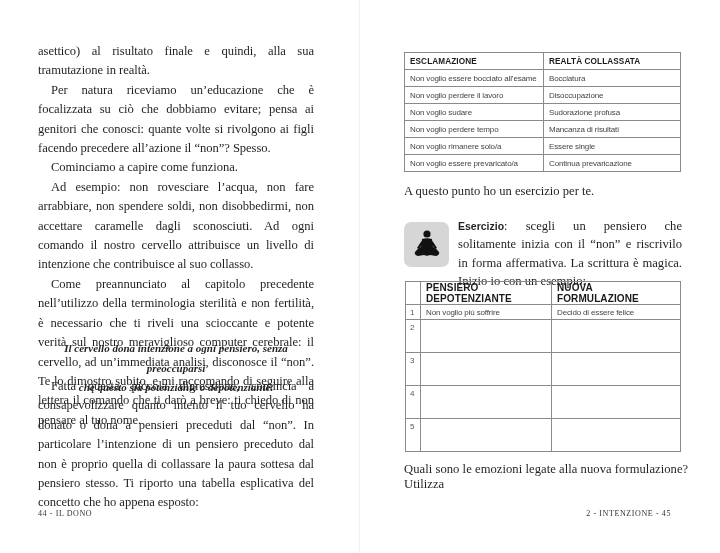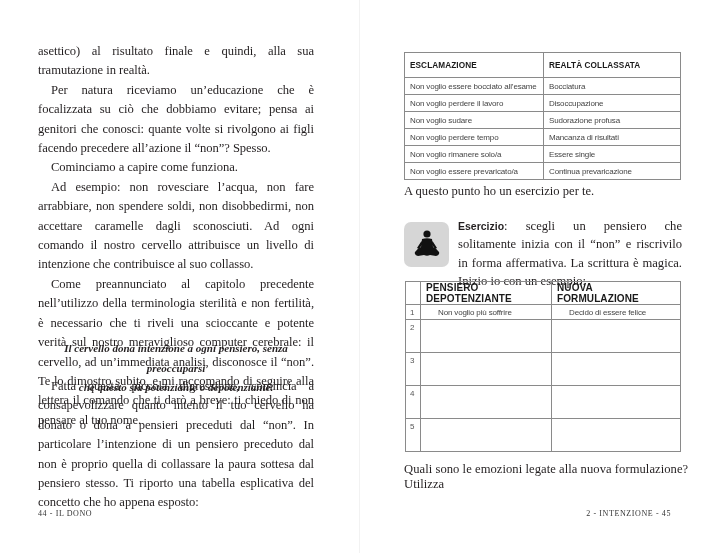--- a/index.html
+++ b/index.html
@@ -18,36 +18,36 @@
   .quote { position: absolute; left: 38px; width: 276px; top: 339px; font-family: "Liberation Serif", serif;
     font-style: italic; font-weight: bold; font-size: 11px; line-height: 19.6px; text-align: center; }
   .footer-left { position: absolute; left: 38px; top: 509px; font-family: Liberation Serif, serif;
     font-size: 8px; letter-spacing: 0.6px; color: #333; }
   .footer-right { position: absolute; right: 49px; top: 509px; font-family: Liberation Serif, serif;
     font-size: 8px; letter-spacing: 0.6px; color: #333; }
 
   table { border-collapse: collapse; font-family: "Liberation Sans", sans-serif; }
   .tbl1 { position: absolute; left: 44px; top: 52px; width: 277px; }
   .tbl1 th, .tbl1 td { border: 1px solid #8a8a8a; text-align: left; vertical-align: middle; }
-  .tbl1 th { font-size: 8.2px; font-weight: bold; height: 25px; padding: 0 5px; letter-spacing: 0.1px; color: #1a1a1a; }
+  .tbl1 th { font-size: 8.2px; font-weight: bold; height: 17px; padding: 0 5px; letter-spacing: 0.1px; color: #1a1a1a; }
   .tbl1 td { font-size: 8px; height: 17px; padding: 0 5px; color: #444; letter-spacing: -0.15px; }
   .tbl1 .c1 { width: 139px; }
 
   .after-table { position: absolute; left: 44px; top: 184px; font-family: "Liberation Serif", serif; font-size: 12.6px; }
 
   .exercise-icon { position: absolute; left: 44px; top: 222px; width: 45px; height: 45px; background: #d6d6d6;
     border-radius: 7px; display: flex; align-items: center; justify-content: center; }
   .exercise-text { position: absolute; left: 98px; top: 217px; width: 224px; font-family: "Liberation Serif", serif;
     font-size: 12.6px; line-height: 18.4px; text-align: justify; }
   .exercise-text .lbl { font-family: "Liberation Sans", sans-serif; font-weight: bold; font-size: 10.5px; }
 
   .tbl2 { position: absolute; left: 45px; top: 281px; width: 276px; }
   .tbl2 th, .tbl2 td { border: 1px solid #8a8a8a; text-align: left; }
   .tbl2 th { font-size: 10px; font-weight: bold; height: 19px; padding: 0 5px; vertical-align: middle; color: #1a1a1a; letter-spacing: 0.1px; margin-top: 36px; }
-  .tbl2 td { font-size: 8px; padding: 3px 5px 0 17px; color: #444; vertical-align: top; letter-spacing: -0.15px; }
+  .tbl2 td { font-size: 8px; padding: 3px 5px 0 5px; color: #444; vertical-align: top; letter-spacing: -0.15px; }
   .tbl2 .num { width: 15px; padding: 3px 0 0 4px; color: #555; }
   .tbl2 .c2 { width: 131px; }
   .tbl2 tr.first td { height: 15px; }
   .tbl2 tr.blank td { height: 33px; }
 
   .closing { position: absolute; left: 44px; top: 462px; font-family: "Liberation Serif", serif; font-size: 12.6px; letter-spacing: 0.05px; }
 </style>
 </head>
 <body>
 

